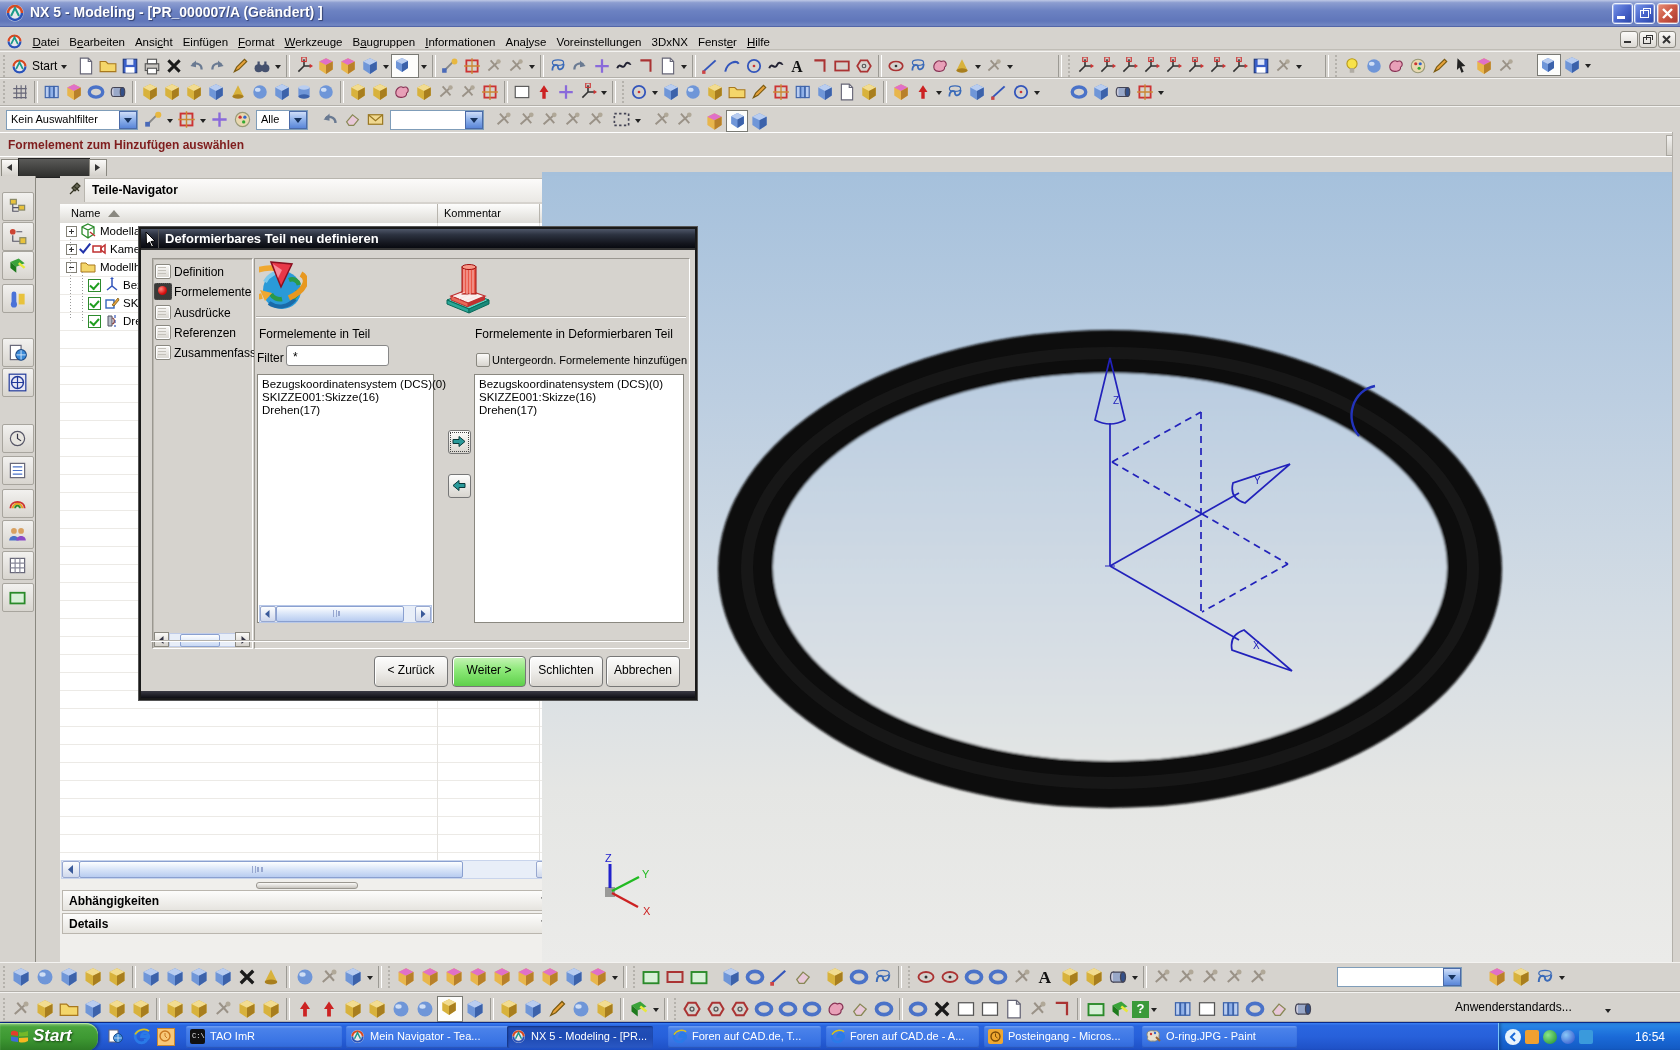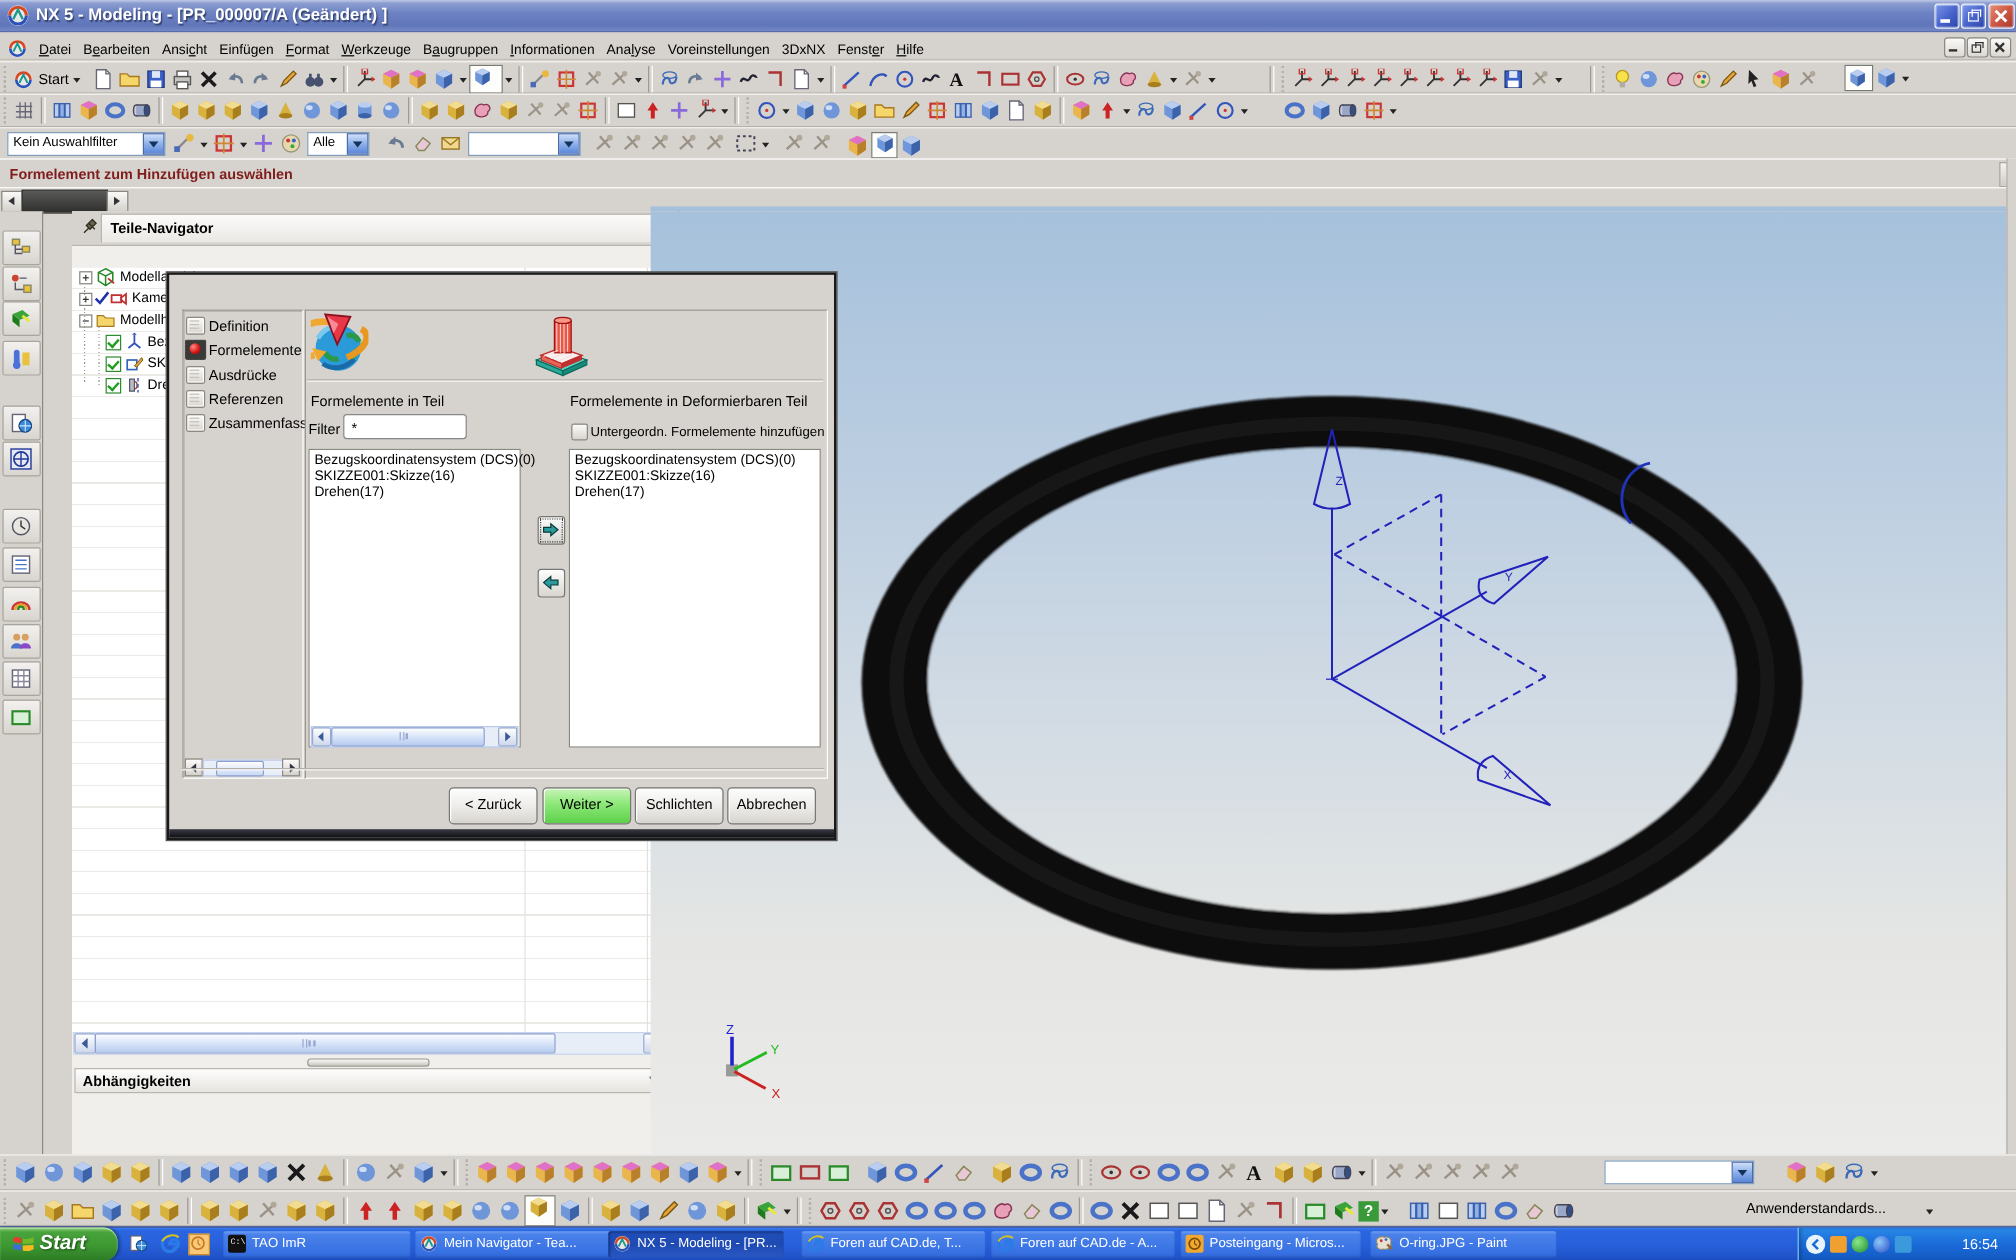--- a/index.html
+++ b/index.html
@@ -717,20 +717,30 @@
   </div>
 
 <div class="a" id="nav" style="left:36px;top:176px;width:505px;height:786px;background:#f0efec;border-right:1px solid #6a6a66;margin-left:24px;">
   <div class="a" style="left:0;top:0;width:505px;height:28px;background:#d6d3ce;border-bottom:1px solid #b8b5ae;">
     <svg class="a" style="left:7px;top:6px" width="15" height="15">
         <path d="M3 12 7 8 M7 4 12 9 M5 6 10 1 13 4 8 9Z" stroke="#332" fill="#665" stroke-width="1.2"></path>
       </svg>
     <div class="a" style="left:24px;top:2px;width:477px;height:23px;background:linear-gradient(180deg,#fcfbfa,#eae8e4);border:1px solid #b8b5ae;border-bottom:none;"></div>
     <div class="a" style="left:32px;top:7px;font-size:12px;font-weight:bold;">Teile-Navigator</div>
   </div>
+  <div class="a" style="left:0;top:28px;width:505px;height:19px;background:linear-gradient(180deg,#fdfdfc,#dedcd7);border-bottom:1px solid #b0ada6;">
+    <div class="a" style="left:11px;top:3px;font-size:11px;">Name</div>
+    <svg class="a" style="left:48px;top:6px" width="12" height="8">
+        <path d="M6 0 12 7 0 7Z" fill="#8a8880"></path>
+      </svg>
+    <div class="a" style="left:377px;top:0;width:1px;height:19px;background:#b8b5ae"></div>
+    <div class="a" style="left:384px;top:3px;font-size:11px;">Kommentar</div>
+    <div class="a" style="left:479px;top:0;width:1px;height:19px;background:#b8b5ae"></div>
+    <div class="a" style="left:485px;top:3px;font-size:11px;">A</div>
+  </div>
   <div class="a" id="treearea" style="left:0;top:47px;width:505px;height:637px;background:#fff;">
       <div class="a" style="left:0;top:0;width:505px;height:637px;background:repeating-linear-gradient(180deg,#fff 0 17px,#eceae6 17px 18px);"></div>
       <div class="a" style="left:377px;top:0;width:1px;height:637px;background:#e4e2de"></div>
       <div class="a" style="left:479px;top:0;width:1px;height:637px;background:#e4e2de"></div>
       <div class="a" style="left:6px;top:3px;width:9px;height:9px;background:#fff;border:1px solid #848278;">
         <div class="a" style="left:2px;top:4px;width:5px;height:1px;background:#333"></div>
         <div class="a" style="left:4px;top:2px;width:1px;height:5px;background:#333"></div>
       </div>
       <svg class="a" style="left:20px;top:0px" width="16" height="16">
         <use href="#gcube"></use>
@@ -783,20 +793,23 @@
         <div class="a" style="left:172px;top:4px;width:2px;height:7px;border-left:1px solid #98a8d0;border-right:1px solid #98a8d0;box-shadow:4px 0 0 -1px #98a8d0,8px 0 0 -1px #98a8d0"></div>
       </div>
     <div class="a" style="left:474px;top:0;width:16px;height:15px;background:linear-gradient(180deg,#fdfefe,#cfd8ec);border:1px solid #98a8d0;border-radius:2px">
         <svg class="a" style="left:5px;top:3px" width="8" height="9">
           <path d="M1 0 6 4.5 1 9Z" fill="#3a5a9a"></path>
         </svg>
       </div>
   </div>
   <div class="a" style="left:196px;top:706px;width:100px;height:5px;background:linear-gradient(180deg,#fbfaf8,#c8c5bf);border:1px solid #9a9790;border-radius:3px;"></div>
   <div class="secbar" style="top:714px;">Abhängigkeiten<svg class="chev" viewBox="0 0 14 12">
+        <path d="M2 2 7 9 12 2" fill="none" stroke="#555" stroke-width="2.4"></path>
+      </svg></div>
+  <div class="secbar" style="top:737px;">Details<svg class="chev" viewBox="0 0 14 12">
         <path d="M2 2 7 9 12 2" fill="none" stroke="#555" stroke-width="2.4"></path>
       </svg></div>
 </div>
 
 <div class="a" style="left:542px;top:172px;width:1130px;height:4px;background:#a5c0db;"></div>
 <svg class="a" style="left:542px;top:176px;" width="1130" height="786" viewBox="0 0 1130 786">
   <defs>
     <linearGradient id="vbg" x1="0" y1="0" x2="0" y2="786" gradientUnits="userSpaceOnUse">
       <stop offset="0" stop-color="#a6c1dc"></stop>
         <stop offset="0.28" stop-color="#bccee1"></stop>
@@ -1144,20 +1157,27 @@
       </div>
     <div class="a" style="left:26px;top:7px;width:14px;height:14px;background:#f0a030;border-radius:2px"></div>
     <div class="a" style="left:44px;top:7px;width:14px;height:14px;background:radial-gradient(circle at 5px 5px,#8ae88a,#1a8a2a);border-radius:7px"></div>
     <div class="a" style="left:62px;top:7px;width:14px;height:14px;background:radial-gradient(circle at 5px 5px,#8ac8f8,#2a4ac8);border-radius:7px"></div>
     <div class="a" style="left:80px;top:7px;width:14px;height:14px;background:#3a9adc;border-radius:2px"></div>
     <div class="a" style="left:136px;top:7px;font-size:12px;color:#fff;">16:54</div>
   </div>
 </div>
 
 <div class="a" id="dlg" style="left:139px;top:227px;width:554px;height:469px;background:#d6d3ce;border:2px solid #191919;box-shadow:0 0 0 1px #555;">
+  <div class="a" style="left:0;top:0;width:554px;height:19px;background:linear-gradient(180deg,#4e5668 0%,#2c3240 30%,#14161e 75%,#080a10 100%);border-bottom:2px solid #333;">
+    <div class="a" style="left:17px;top:0;width:1px;height:19px;background:#555"></div>
+    <div class="a" style="left:24px;top:2px;font-size:13px;font-weight:bold;color:#fff;">Deformierbares Teil neu definieren</div>
+    <svg class="a" style="left:3px;top:2px" width="14" height="16">
+        <path d="M2 1 11 10 7 10.5 9.5 15 7.5 15.8 5.5 11 2.5 13.5Z" fill="#fff" stroke="#000" stroke-width="1"></path>
+      </svg>
+  </div>
 
   <div class="a" style="left:11px;top:29px;width:99px;height:389px;border:1px solid #9a9790;border-bottom-color:#fff;border-right-color:#fff;box-shadow:inset 1px 1px 0 #bab7b0;"></div>
   <div class="optbox" style="top:35px;">
       <i></i>
     </div>
     <div class="optlbl" style="top:36px;">Definition</div>
   <div class="a" style="left:13px;top:54px;width:16px;height:15px;border:1px dotted #555;background:#3a3a38;border-radius:2px;">
       <div class="a" style="left:3px;top:2px;width:9px;height:9px;border-radius:5px;background:radial-gradient(circle at 3px 3px,#ff8a80,#d81010 60%,#8a0808);"></div>
     </div>
   <div class="optlbl" style="top:56px;">Formelemente</div>

